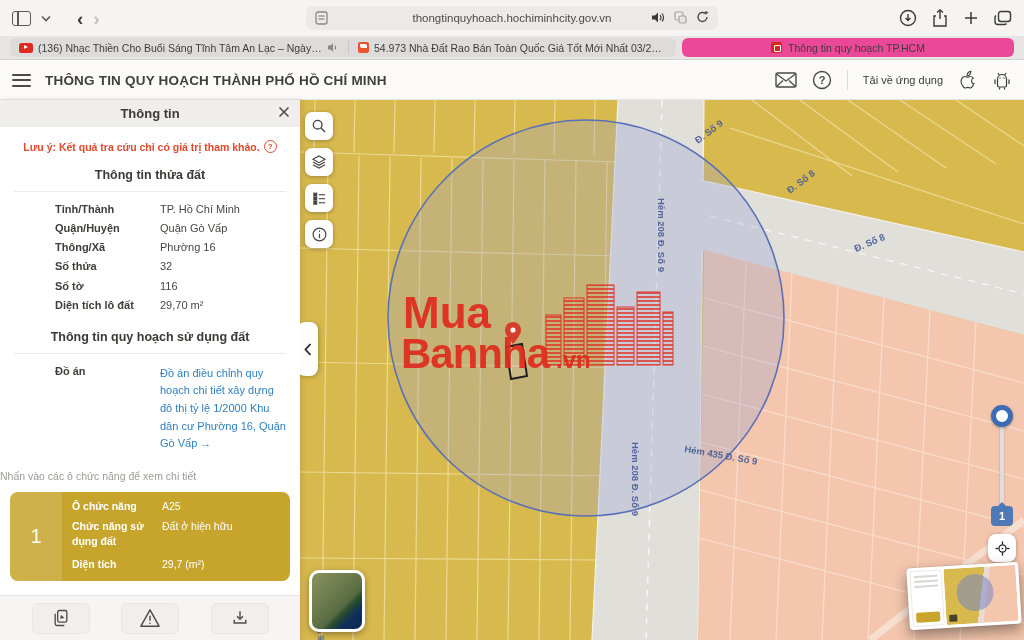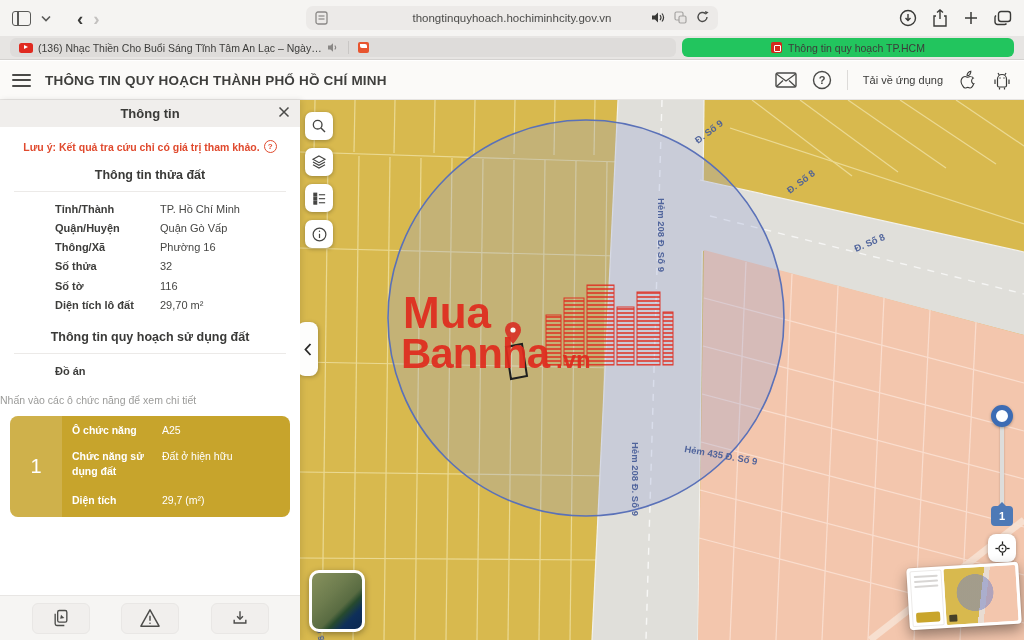--- a/index.html
+++ b/index.html
@@ -20,21 +20,21 @@
   .tb-right{position:absolute;right:12px;top:0;height:36px;display:flex;align-items:center;gap:15px;}
 
   
   .tabstrip{position:absolute;top:36px;left:0;right:0;height:24px;background:#e7e5e3;border-bottom:1px solid #d4d2d0;display:flex;align-items:center;padding:0 10px;box-sizing:border-box;gap:6px;}
   .tabgroup{flex:0 0 666px;height:19px;background:#dedcda;border-radius:6px;display:flex;align-items:center;overflow:hidden;}
   .tab{display:flex;align-items:center;gap:5px;padding:0 9px;height:100%;min-width:0;}
   .tab1{flex:0 0 320px;}
   .tab2{flex:1;}
   .tabdiv{width:1px;height:13px;background:#c9c7c5;flex:0 0 1px;}
   .tab-label{font-size:10.5px;color:#3c3c3a;white-space:nowrap;overflow:hidden;text-overflow:ellipsis;min-width:0;}
-  .tab-active{flex:1;height:19px;background:#22c55e;border-radius:6px;display:flex;align-items:center;justify-content:center;gap:6px;}
+  .tab-active{flex:1;height:19px;background:#ec4899;border-radius:6px;display:flex;align-items:center;justify-content:center;gap:6px;}
   .yt-ico{width:14px;height:10px;background:#e02a20;border-radius:2.5px;position:relative;flex:0 0 14px;}
   .yt-ico::after{content:"";position:absolute;left:5px;top:2.5px;border-left:4px solid #fff;border-top:2.5px solid transparent;border-bottom:2.5px solid transparent;}
   .flag-ico{width:11px;height:11px;background:#e8552f;border-radius:2px;position:relative;flex:0 0 11px;}
   .flag-ico::after{content:"";position:absolute;left:2px;top:2px;width:7px;height:4px;background:#fff;border-radius:0 2px 0 2px;}
   .site-ico{width:11px;height:11px;background:#d3281c;border-radius:2px;position:relative;flex:0 0 11px;}
   .site-ico::after{content:"";position:absolute;left:2.5px;top:2.5px;width:5px;height:5px;border:1.2px solid #fff;border-radius:1px;}
 
   
   .page-header{position:absolute;top:61px;left:0;right:0;height:39px;background:#fbfaf8;border-bottom:1px solid #e6e4e2;display:flex;align-items:center;padding:0 12px;box-sizing:border-box;}
   .burger{width:19px;display:flex;flex-direction:column;gap:3.5px;margin-right:14px;}
@@ -57,21 +57,21 @@
   .rows{margin-top:3px;}
   .row{display:flex;padding:2.5px 10px 2.5px 55px;font-size:11px;line-height:1.3;}
   .row .lbl{width:105px;flex:0 0 105px;font-weight:bold;color:#3d3d3b;}
   .row .val{color:#464644;}
   .proj-row{display:flex;padding:7px 12px 0 55px;font-size:11px;}
   .proj-row .lbl{width:105px;flex:0 0 105px;font-weight:bold;color:#3d3d3b;}
   .proj-link{color:#2e7fc1;line-height:1.6;cursor:pointer;}
   .hint{margin-top:17px;font-size:10.5px;color:#9b9b99;}
   .zone-box{margin:10px 10px 0;background:#c7a42c;border-radius:8px;display:flex;color:#fff;overflow:hidden;min-height:60px;cursor:pointer;}
   .zone-num{flex:0 0 52px;background:rgba(255,255,255,.15);display:flex;align-items:center;justify-content:center;font-size:20px;}
-  .zone-rows{flex:1;padding:7px 10px 8px;font-size:10.5px;display:flex;flex-direction:column;gap:11px;}
+  .zone-rows{flex:1;padding:7px 10px 8px;font-size:10.5px;display:flex;flex-direction:column;gap:5px;}
   .zrow{display:flex;}
   .zrow .zlbl{width:90px;flex:0 0 90px;font-weight:bold;line-height:1.45;}
   .zrow .zval{line-height:1.45;}
   .zrow-last{margin-top:3px;}
   .panel-footer{margin-top:auto;height:44px;background:#f6f5f3;border-top:1px solid #e8e6e4;display:flex;align-items:center;justify-content:space-evenly;flex:0 0 44px;}
   .pf-btn{width:56px;height:29px;background:#f1efed;border:1px solid #e9e7e5;border-radius:6px;display:flex;align-items:center;justify-content:center;cursor:pointer;}
 
   
   .map{flex:1;position:relative;overflow:hidden;background:#d8b94e;}
   .mapsvg{position:absolute;inset:0;width:100%;height:100%;}
@@ -157,20 +157,21 @@
         <span class="yt-ico"></span>
         <span class="tab-label">(136) Nhạc Thiền Cho Buổi Sáng Tĩnh Tâm An Lạc – Ngày Mới Tr...</span>
         <svg width="12" height="11" viewBox="0 0 12 11" style="flex:0 0 12px">
             <polygon points="1,3.5 3.5,3.5 6,1.2 6,9.8 3.5,7.5 1,7.5" fill="#8a8886"></polygon>
             <path d="M7.8 3.5 a3 3 0 0 1 0 4" fill="none" stroke="#8a8886" stroke-width="1.1"></path>
           </svg>
       </div>
       <div class="tabdiv"></div>
       <div class="tab tab2">
         <span class="flag-ico"></span>
+        <span class="tab-label">54.973 Nhà Đất Rao Bán Toàn Quốc Giá Tốt Mới Nhất 03/2026</span>
       </div>
     </div>
     <div class="tab-active">
       <span class="site-ico"></span>
       <span class="tab-label">Thông tin quy hoạch TP.HCM</span>
     </div>
   </div>
 
   <div class="page-header">
     <span class="burger">
@@ -255,20 +256,21 @@
             <span class="lbl">Diện tích lô đất</span>
             <span class="val">29,70 m²</span>
           </div>
       </div>
 
       <div class="sec-title">Thông tin quy hoạch sử dụng đất</div>
       <div class="hr"></div>
 
       <div class="proj-row">
         <span class="lbl">Đồ án</span>
+        <span class="proj-link">Đồ án điều chỉnh quy hoạch chi tiết xây dựng đô thị tỷ lệ 1/2000 Khu dân cư Phường 16, Quận Gò Vấp →</span>
       </div>
 
       <div class="hint">Nhấn vào các ô chức năng để xem chi tiết</div>
 
       <div class="zone-box">
         <div class="zone-num">1</div>
         <div class="zone-rows">
           <div class="zrow">
               <span class="zlbl">Ô chức năng</span>
               <span class="zval">A25</span>

